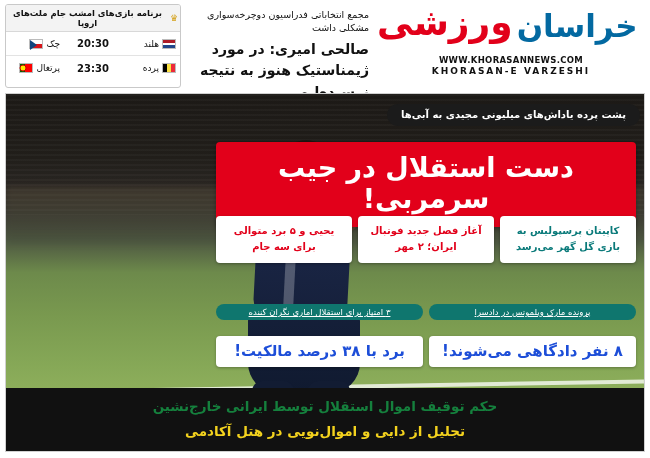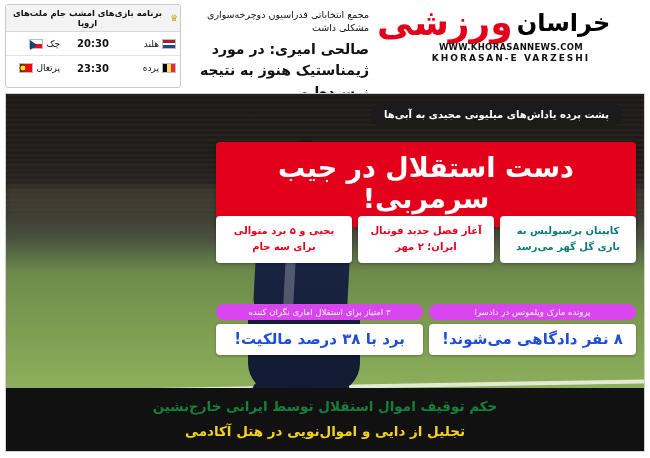--- a/index.html
+++ b/index.html
@@ -34,22 +34,22 @@
   .logo-row {
     display: flex;
     align-items: flex-start;
     justify-content: flex-end;
     gap: 4px;
     padding-right: 2px;
   }
   .logo-khorasan {
     font-family: "DejaVu Sans", sans-serif;
     font-weight: bold;
-    font-size: 24px;
-    color: #000000;
+    font-size: 31px;
+    color: #0369a1;
     line-height: 0.95;
     letter-spacing: -1px;
     padding-top: 6px;
   }
   .logo-varzeshi {
     font-family: "DejaVu Sans", sans-serif;
     font-weight: bold;
     font-size: 36px;
     color: #e2001a;
     line-height: 0.95;
@@ -57,21 +57,21 @@
   }
   .logo-sub {
     margin-top: 4px;
     text-align: center;
     font-size: 7.5px;
     color: #222;
     direction: rtl;
     line-height: 1.5;
   }
   .logo-site {
-    margin-top: 2px;
+    margin-top: 14px;
     text-align: center;
     font-size: 8.5px;
     font-weight: bold;
     color: #111;
     letter-spacing: 0.3px;
     direction: ltr;
   }
   .logo-latin {
     margin-top: 1px;
     text-align: center;
@@ -245,21 +245,21 @@
   .p-sockL { position:absolute; left:48px; top:250px; width:42px; height:34px; background:#121c33; border-radius:10px; }
   .p-sockR { position:absolute; left:104px; top:250px; width:42px; height:34px; background:#121c33; border-radius:10px; }
   .p-shoeL { position:absolute; left:34px; top:272px; width:66px; height:22px; background:#e8e8e8; border-radius:12px 6px 8px 12px; transform:rotate(-4deg); }
   .p-shoeR { position:absolute; left:100px; top:272px; width:66px; height:22px; background:#d9d9d9; border-radius:6px 12px 12px 8px; transform:rotate(4deg); }
   .p-shadow { position:absolute; left:10px; top:284px; width:180px; height:18px; background: rgba(0,0,0,.28); border-radius:50%; filter: blur(4px); }
 
   
   .ov { position:absolute; direction: rtl; }
 
   .pill-top {
-    top: 10px; right: 21px;
+    top: 10px; right: 4px;
     background:#1b1b1b; color:#fff;
     font-size: 10px; font-weight: bold;
     padding: 5px 14px 6px 14px;
     border-radius: 14px;
     white-space: nowrap;
   }
 
   .big-banner {
     top: 48px; right: 8px;
     width: 420px;
@@ -298,28 +298,29 @@
 
   .bar-pair {
     top: 210px; right: 8px;
     width: 420px;
     display: flex;
     gap: 6px;
     direction: rtl;
   }
   .bar-col { flex: 1; }
   .bar-head {
-    background: #d946ef;
+    background: #0f766e;
     color: #fff;
     font-size: 8.5px;
     text-align: center;
     padding: 3px 4px;
     border-radius: 9px;
-    margin-bottom: 4px;
+    margin-bottom: 16px;
     white-space: nowrap;
+    text-decoration: underline;
   }
   .bar-body {
     background: #ffffff;
     color: #1d4ed8;
     font-size: 15px;
     font-weight: bold;
     text-align: center;
     padding: 6px 4px 7px 4px;
     border-radius: 4px;
     box-shadow: 0 1px 3px rgba(0,0,0,.3);

